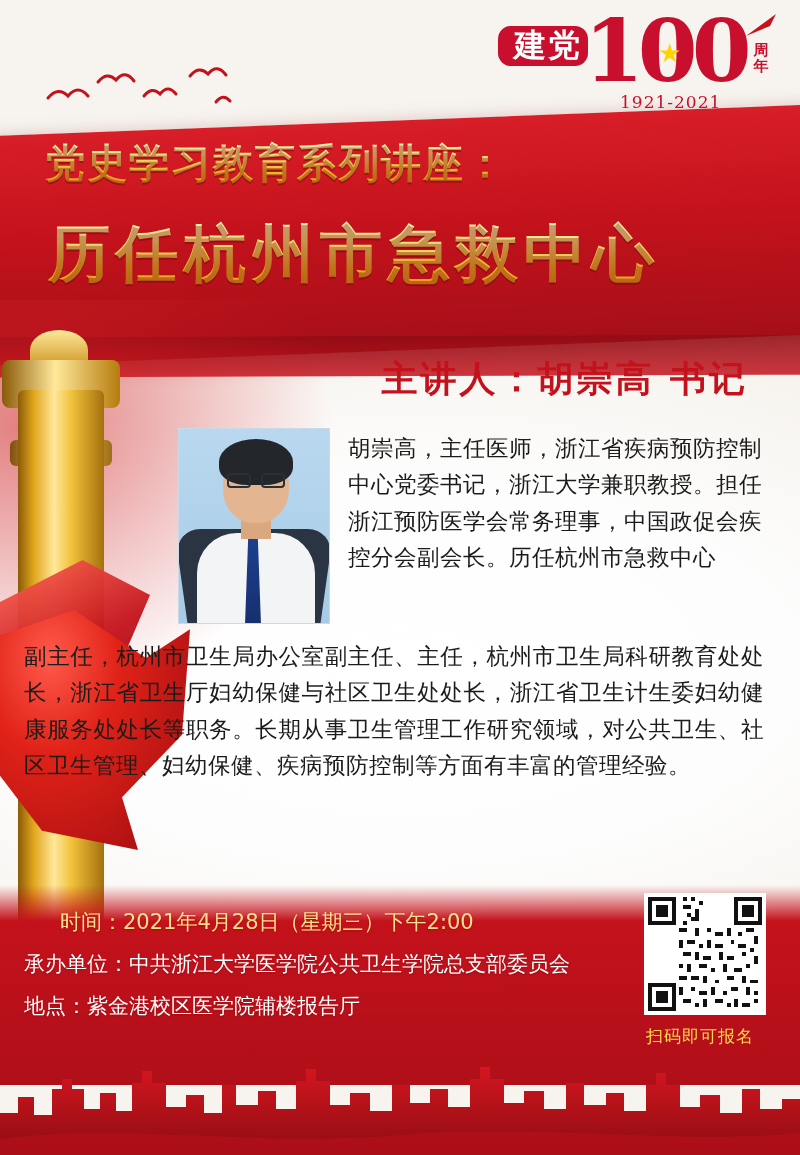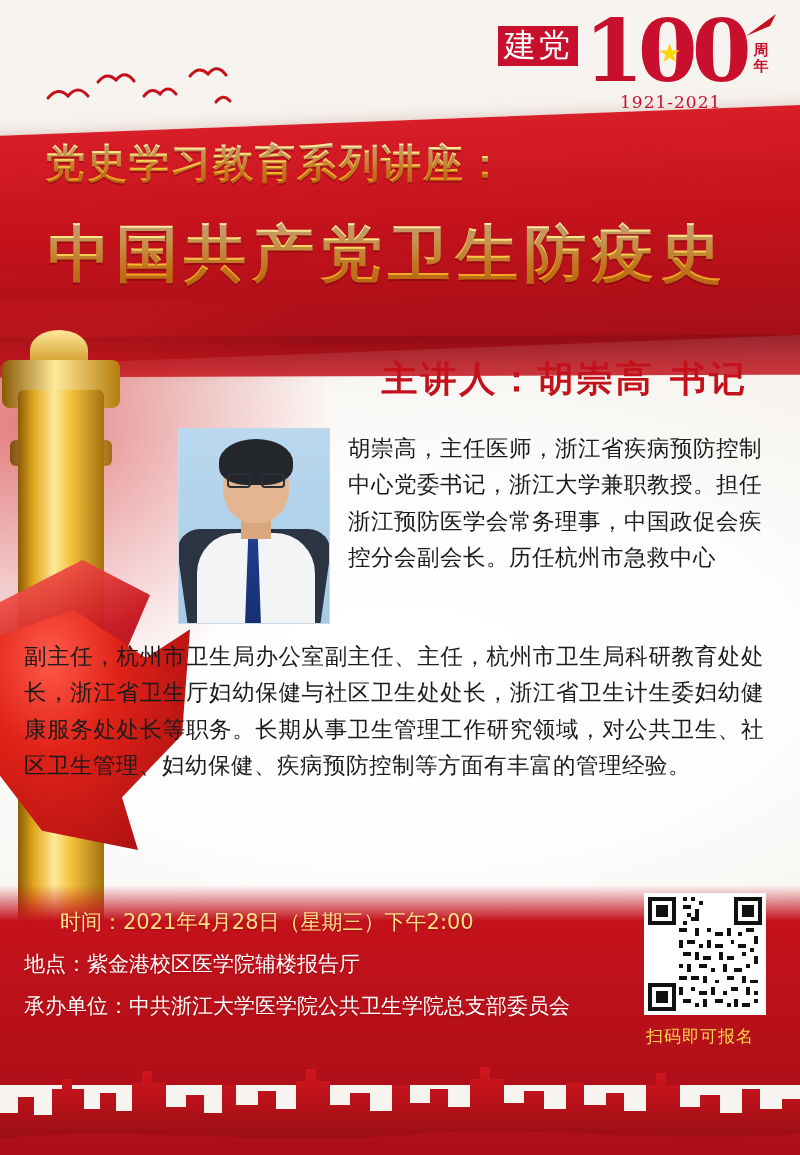--- a/index.html
+++ b/index.html
@@ -22,23 +22,24 @@
   .birds { position: absolute; left: 40px; top: 58px; width: 220px; height: 60px; }
 
   
   .logo {
     position: absolute; right: 18px; top: 8px;
     width: 290px; height: 110px;
   }
   .logo .jiandang {
     position: absolute; left: 6px; top: 18px;
     background: #c8102e; color: #fff;
-    font-size: 32px; font-weight: normal; letter-spacing: 2px;
-    padding: 3px 6px 5px 6px; line-height: 1;
+    font-size: 32px; font-weight: bold; letter-spacing: 2px;
+    padding: 3px 6px 5px 16px; line-height: 1;
     font-family: "DejaVu Sans", "Liberation Sans", sans-serif;
+    border-radius: 13px;
   }
   .logo .hundred {
     position: absolute; left: 92px; top: 0px;
     font-size: 86px; font-weight: bold; color: #c8102e;
     letter-spacing: -6px; line-height: 1;
     font-family: "DejaVu Serif", serif;
     -webkit-text-stroke: 0px;
   }
   .logo .star {
     position: absolute; left: 166px; top: 32px;
@@ -215,21 +216,21 @@
     <div class="hundred">100</div>
     <div class="star">★</div>
     <div class="zhounian">周年</div>
     <div class="years">1921-2021</div>
     <svg class="swoosh" viewBox="0 0 34 26">
       <path d="M2 24 L32 2 L26 14 Z" fill="#c4121c"></path>
     </svg>
   </div>
 
   <div class="title-sub">党史学习教育系列讲座：</div>
-  <div class="title-main">中国共产党卫生防疫史</div>
+  <div class="title-main">历任杭州市急救中心</div>
 
   <div class="pillar">
     <div class="lion"></div>
     <div class="cap"></div>
     <div class="cloudband" style="top:110px"></div>
     <div class="col"></div>
   </div>
   <div class="flag2"></div>
   <div class="flag"></div>
 
@@ -249,22 +250,22 @@
       </div>
   </div>
 
   <div class="bio">胡崇高，主任医师，浙江省疾病预防控制中心党委书记，浙江大学兼职教授。担任浙江预防医学会常务理事，中国政促会疾控分会副会长。历任杭州市急救中心</div>
   <div class="bio2">副主任，杭州市卫生局办公室副主任、主任，杭州市卫生局科研教育处处长，浙江省卫生厅妇幼保健与社区卫生处处长，浙江省卫生计生委妇幼健康服务处处长等职务。长期从事卫生管理工作研究领域，对公共卫生、社区卫生管理、妇幼保健、疾病预防控制等方面有丰富的管理经验。</div>
 
   <div class="redbase"></div>
 
   <div class="info">
     <div class="row t">时间：2021年4月28日（星期三）下午2:00</div>
+    <div class="row">承办单位：中共浙江大学医学院公共卫生学院总支部委员会</div>
     <div class="row">地点：紫金港校区医学院辅楼报告厅</div>
-    <div class="row">承办单位：中共浙江大学医学院公共卫生学院总支部委员会</div>
   </div>
 
   <div class="qr">
     <svg class="grid" viewBox="0 0 29 29" shape-rendering="crispEdges">
       <rect width="29" height="29" fill="#fff"></rect>
       <g fill="#111">
         <rect x="0" y="0" width="7" height="1"></rect>
           <rect x="0" y="6" width="7" height="1"></rect>
         <rect x="0" y="0" width="1" height="7"></rect>
           <rect x="6" y="0" width="1" height="7"></rect>

